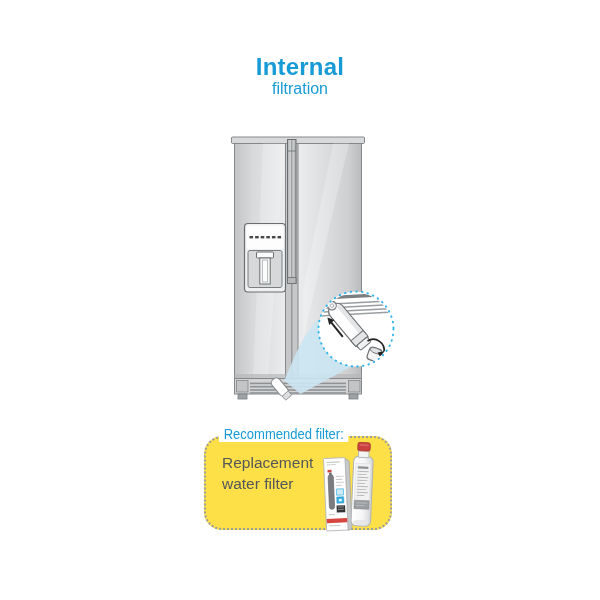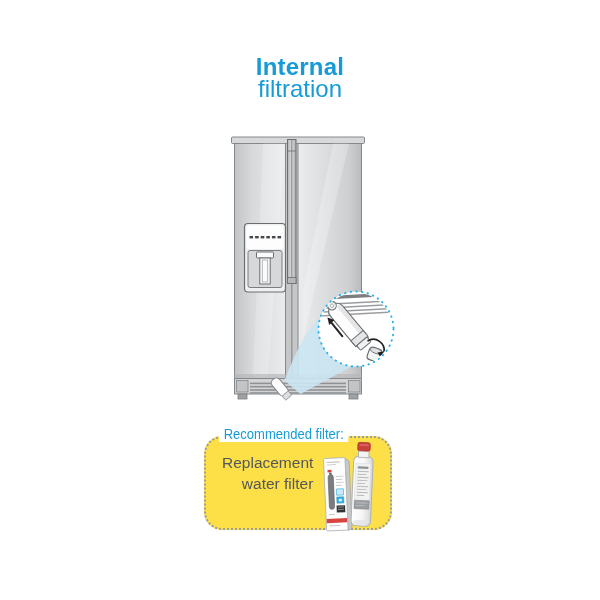--- a/index.html
+++ b/index.html
@@ -15,34 +15,34 @@
   html,body{background:#fff;}
   .stage{
     position:relative;width:600px;height:600px;background:#fff;overflow:hidden;
     font-family:"Liberation Sans",sans-serif;
   }
   .title{
     position:absolute;left:0;top:56px;width:600px;text-align:center;
     color:var(--accent-cyan);
   }
   .title .t1{font-weight:700;font-size:24px;line-height:22px;letter-spacing:.2px;}
-  .title .t2{font-weight:400;font-size:24px;line-height:22px;text-align:center;}
+  .title .t2{font-weight:400;font-size:16px;line-height:22px;text-align:center;}
   .fridge-svg{position:absolute;left:195px;top:125px;width:215px;height:285px;}
   .rec-box{
     position:absolute;left:204px;top:436px;width:188px;height:94px;
     border:2px dotted var(--dotted-border);border-radius:18px;background:#fde047;
   }
   .rec-label{
     position:absolute;left:13px;top:-12px;background:#fff;padding:0 5px;
     font-size:14px;color:var(--accent-cyan);white-space:nowrap;
     transform:scaleX(.93);transform-origin:left center;
   }
   .rec-text{
     position:absolute;left:16px;top:14px;
-    font-size:15.5px;line-height:21px;color:var(--body-text);font-weight:400;text-align:right;
+    font-size:15.5px;line-height:21px;color:var(--body-text);font-weight:400;
   }
   .products-svg{position:absolute;left:315px;top:433px;width:82px;height:104px;}
 </style>
 </head>
 <body>
 
 <div class="stage">
 
   <div class="title">
     <div class="t1">Internal</div>

